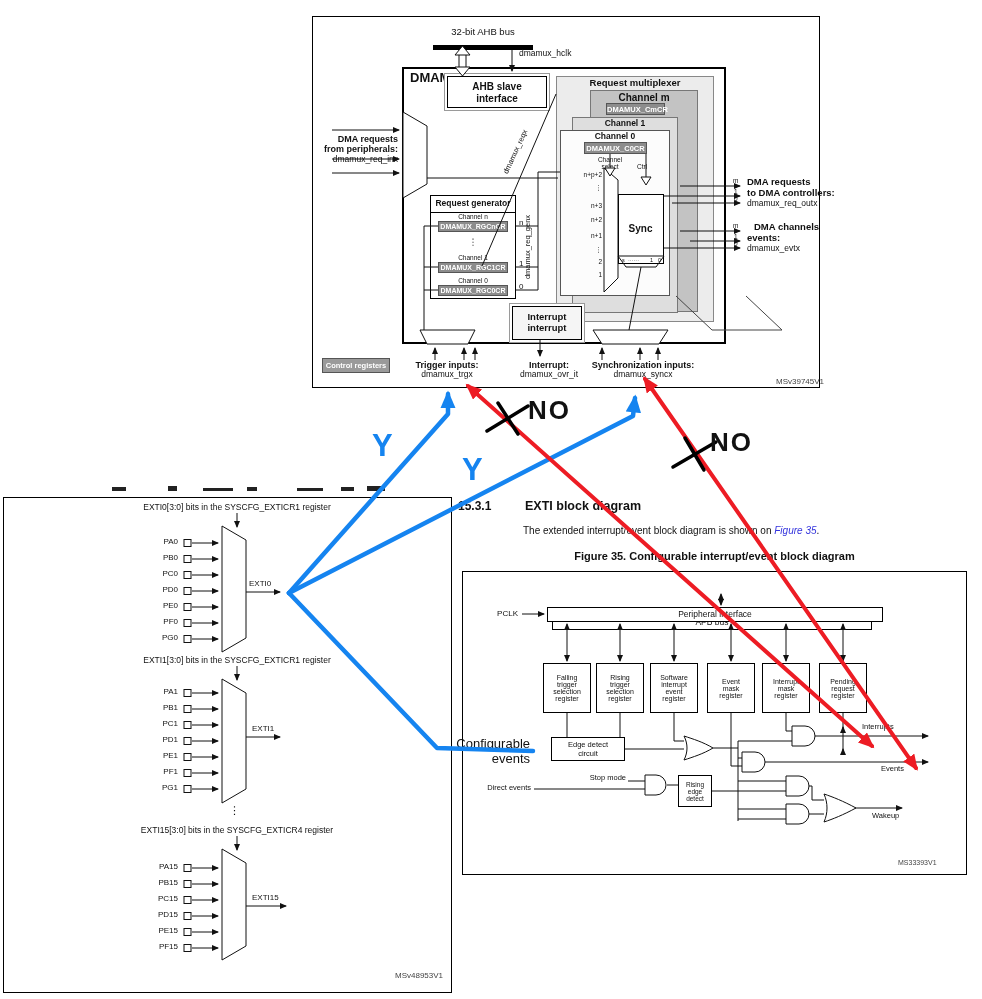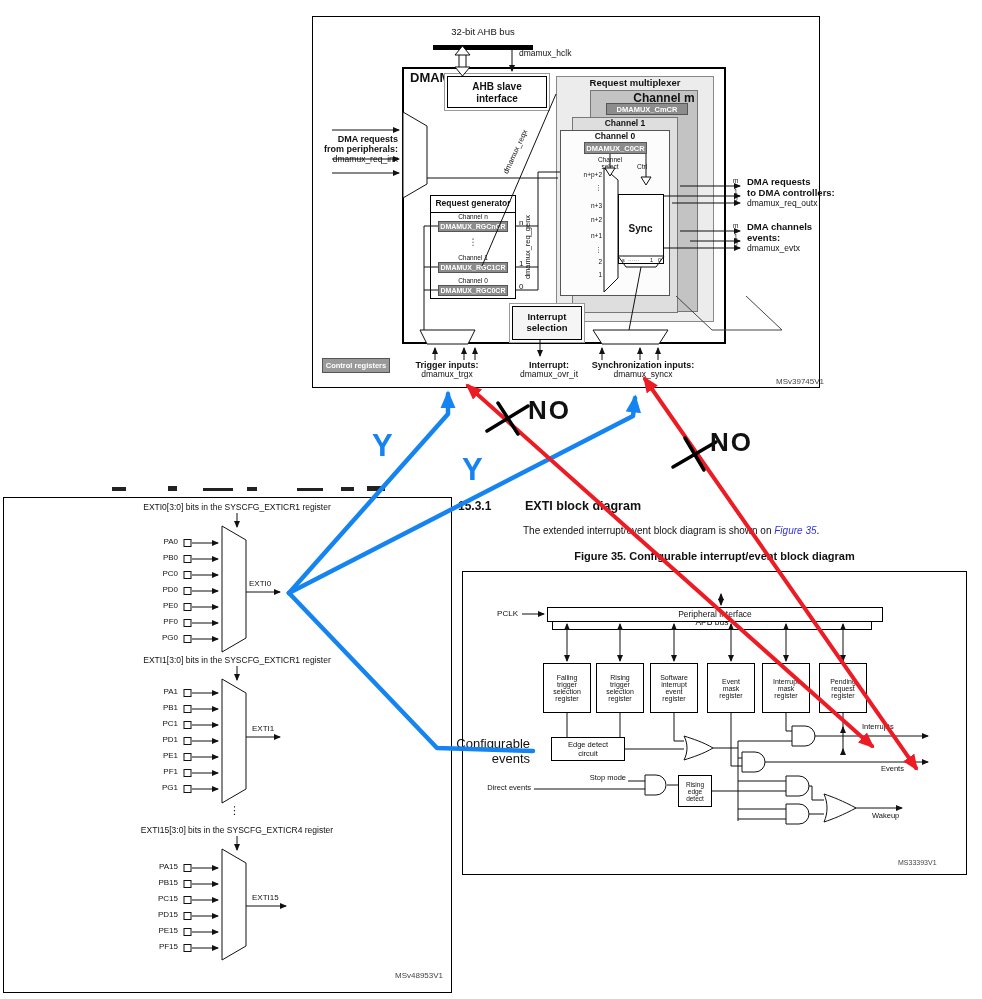--- a/index.html
+++ b/index.html
@@ -31,22 +31,22 @@
   <div class="t" style="left:519px;top:49px;font-size:8.5px;">dmamux_hclk</div>
 
   <div class="b dbl c" style="left:447px;top:76px;width:100px;height:32px;">
     <div class="t ml c" style="left:0;top:4px;width:98px;font-size:10px;font-weight:bold;">AHB slave
 interface</div>
     </div>
 
   <div class="b" style="left:556px;top:76px;width:158px;height:246px;background:#ececec;border-color:#888;"></div>
   <div class="t c" style="left:556px;top:78px;width:158px;font-size:9.5px;font-weight:bold;">Request multiplexer</div>
   <div class="b" style="left:590px;top:90px;width:108px;height:222px;background:#c3c3c3;border-color:#777;"></div>
-  <div class="t c" style="left:590px;top:92px;width:108px;font-size:12px;font-weight:bold;margin-left:20px;">Channel m</div>
-  <div class="chip" style="left:606px;top:103px;width:82px;height:12px;font-size:7.5px;line-height:11px;">
+  <div class="t c" style="left:590px;top:92px;width:108px;font-size:10px;font-weight:bold;">Channel m</div>
+  <div class="chip" style="left:606px;top:103px;width:59px;height:12px;font-size:7.5px;line-height:11px;">
     <span>DMAMUX_CmCR</span></div>
   <div class="b" style="left:572px;top:117px;width:106px;height:196px;background:#dedede;border-color:#777;"></div>
   <div class="t c" style="left:572px;top:119px;width:106px;font-size:8.5px;font-weight:bold;">Channel 1</div>
   <div class="b" style="left:560px;top:130px;width:110px;height:166px;background:#fcfcfc;border-color:#555;"></div>
   <div class="t c" style="left:560px;top:132px;width:110px;font-size:8.5px;font-weight:bold;">Channel 0</div>
   <div class="chip" style="left:584px;top:142px;width:63px;height:12px;font-size:7.5px;line-height:11px;">
     <span>DMAMUX_C0CR</span></div>
   <div class="t ml c" style="left:594px;top:156px;width:32px;font-size:6.5px;">Channel
 select</div>
   <div class="t" style="left:637px;top:163px;font-size:6.5px;">Ctrl</div>
@@ -101,28 +101,28 @@
   <div class="t" style="left:734px;top:195px;font-size:6.5px;">0</div>
   <div class="t lbl3" style="left:747px;top:177px;font-size:9.5px;">
     <span style="font-weight:bold;">DMA requests</span>
     <span style="font-weight:bold;">to DMA controllers:</span>
     <span style="font-size:8.5px;">dmamux_req_outx</span>
   </div>
   <div class="t" style="left:733px;top:222px;font-size:6.5px;">m</div>
   <div class="t" style="left:734px;top:233px;font-size:6.5px;">1</div>
   <div class="t" style="left:734px;top:240px;font-size:6.5px;">0</div>
   <div class="t lbl3" style="left:747px;top:222px;font-size:9.5px;">
-    <span style="font-weight:bold;">DMA channels</span>
+    <span style="font-weight:bold;margin-left:7px;">DMA channels</span>
     <span style="font-weight:bold;">events:</span>
     <span style="font-size:8.5px;">dmamux_evtx</span>
   </div>
 
   <div class="b dbl" style="left:512px;top:306px;width:70px;height:34px;background:#f5f5f5;">
     <div class="t ml c" style="left:0;top:5px;width:68px;font-size:9.5px;font-weight:bold;">Interrupt
-selection</div>
+interrupt</div>
     </div>
 
   <div class="t" style="left:424px;top:332px;font-size:6px;">t</div>
   <div class="t" style="left:432px;top:332px;font-size:6px;">·······</div>
   <div class="t" style="left:456px;top:332px;font-size:6px;">1</div>
   <div class="t" style="left:466px;top:332px;font-size:6px;">0</div>
   <div class="t" style="left:597px;top:332px;font-size:6px;">s</div>
   <div class="t" style="left:606px;top:332px;font-size:6px;">·······</div>
   <div class="t" style="left:645px;top:332px;font-size:6px;">1</div>
   <div class="t" style="left:657px;top:332px;font-size:6px;">0</div>

